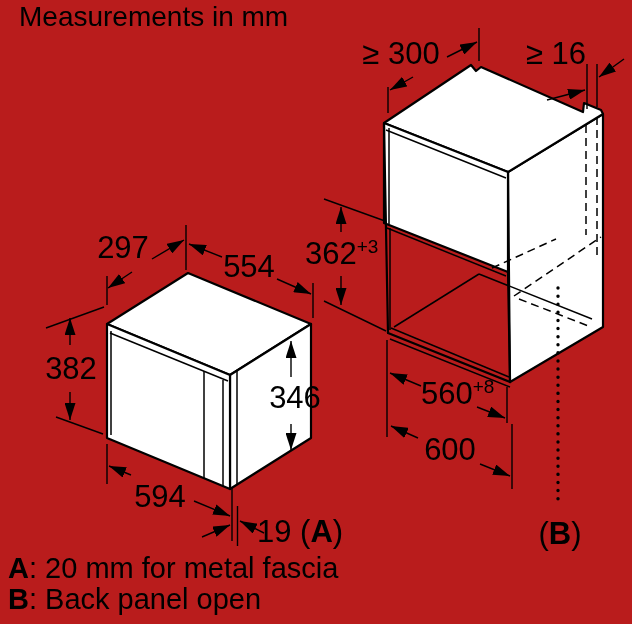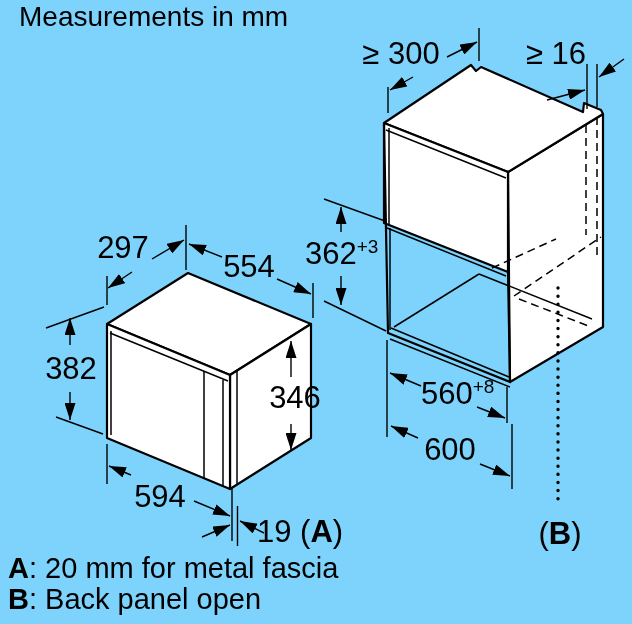--- a/index.html
+++ b/index.html
@@ -1,20 +1,20 @@
 <!DOCTYPE html>
 <html><head>
 <meta charset="utf-8">
 <style>
   html, body { margin: 0; padding: 0; background: #ffffff; }
   .stage {
     position: relative;
     width: 632px;
     height: 624px;
-    background: #7dd3fc;
+    background: #b91c1c;
     overflow: hidden;
   }
   svg { display: block; }
   text {
     font-family: "Liberation Sans", "DejaVu Sans", sans-serif;
     fill: #000000;
   }
   .obj  { fill: #ffffff; stroke: #000000; stroke-width: 2.2; stroke-linejoin: round; }
   .edge { fill: none; stroke: #000000; stroke-width: 2.2; stroke-linecap: round; }
   .det  { fill: none; stroke: #000000; stroke-width: 1.5; }

